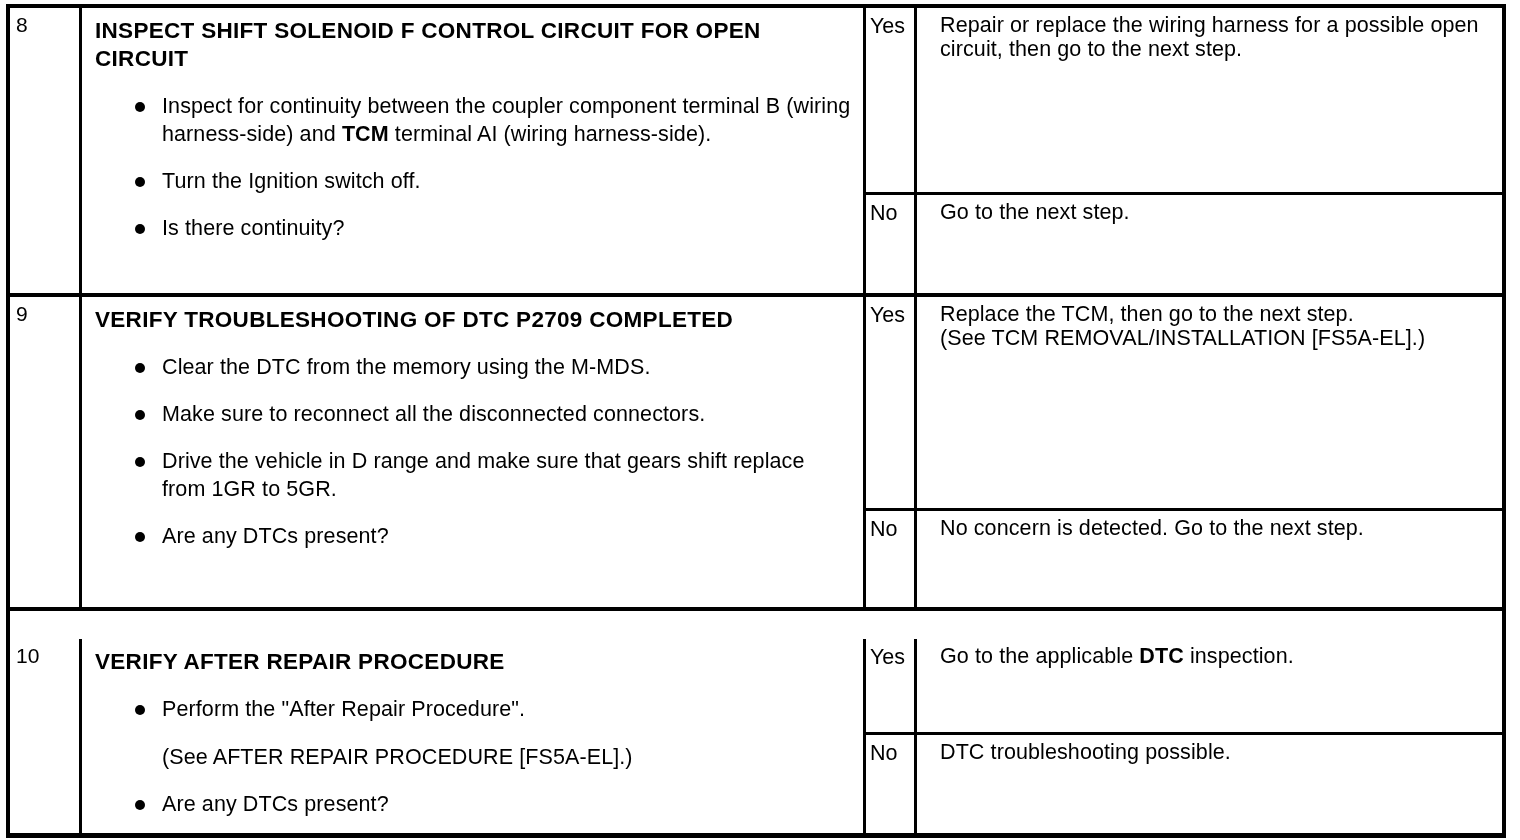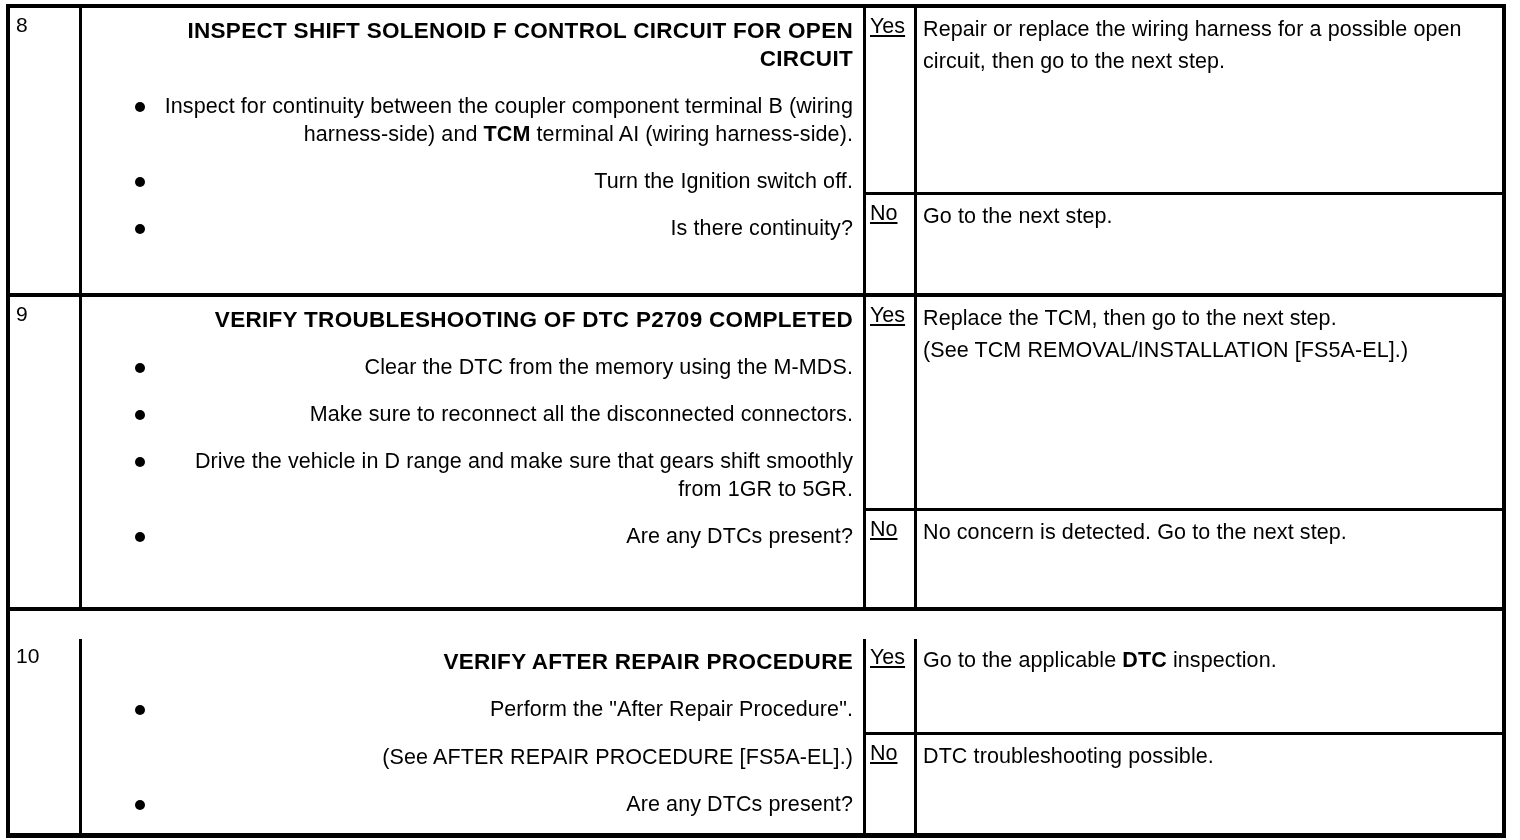--- a/index.html
+++ b/index.html
@@ -67,21 +67,20 @@
     letter-spacing: 0px;
   }
 
   
   .col-desc {
     box-sizing: border-box;
     flex: 1 1 auto;
     border-right: 3px solid #000000;
     padding: 9px 10px 0 13px;
     overflow: hidden;
-    text-align: right;
   }
   .desc-title {
     font-size: 22.5px;
     line-height: 28px;
     font-weight: bold;
     letter-spacing: 0.3px;
     margin: 0 0 0 0;
   }
   .bullet-list {
     list-style: none;
@@ -131,28 +130,27 @@
     border-bottom: 3px solid #000000;
   }
   .res-label {
     box-sizing: border-box;
     width: 51px;
     flex: 0 0 51px;
     border-right: 3px solid #000000;
     padding: 5px 0 0 4px;
     font-size: 21.5px;
     line-height: 26px;
-    text-decoration: underline;
   }
   .res-text {
     box-sizing: border-box;
     flex: 1 1 auto;
-    padding: 5px 6px 0 6px;
-    font-size: 21.5px;
-    line-height: 32px;
+    padding: 5px 6px 0 23px;
+    font-size: 21.5px;
+    line-height: 24px;
     letter-spacing: 0.1px;
   }
   .res-text .second-line {
   }
 
   
   .r8 .rb-yes { height: 194px; }
   .r8 .rb-no  { height: 101px; }
   
   .r9 .rb-yes { height: 222px; }
@@ -218,21 +216,21 @@
           <li class="bullet-item">
             <span class="bullet-dot"></span>
             <span>Clear the DTC from the memory using the M-MDS.</span>
           </li>
           <li class="bullet-item">
             <span class="bullet-dot"></span>
             <span>Make sure to reconnect all the disconnected connectors.</span>
           </li>
           <li class="bullet-item">
             <span class="bullet-dot"></span>
-            <span>Drive the vehicle in D range and make sure that gears shift smoothly from 1GR to 5GR.</span>
+            <span>Drive the vehicle in D range and make sure that gears shift replace from 1GR to 5GR.</span>
           </li>
           <li class="bullet-item">
             <span class="bullet-dot"></span>
             <span>Are any DTCs present?</span>
           </li>
         </ul>
       </div>
 
       <div class="col-result">
         <div class="result-block rb-yes divided">

